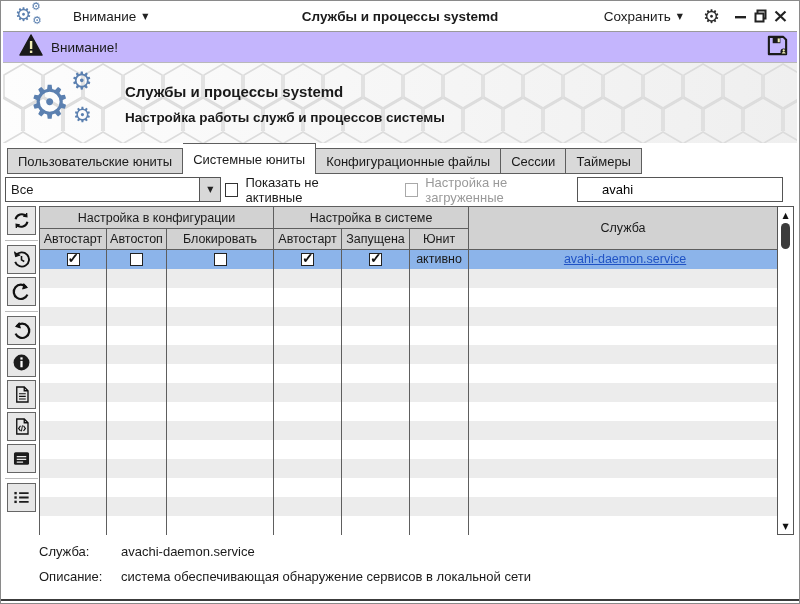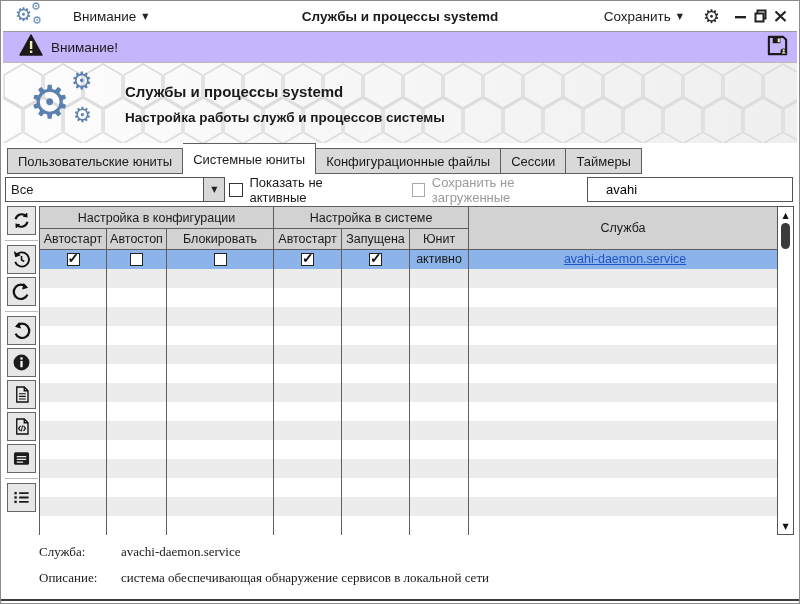--- a/index.html
+++ b/index.html
@@ -48,21 +48,21 @@
   
   .filterrow { position:absolute; left:2px; right:2px; top:173px; height:31px; display:flex; align-items:center; background:#fff; }
   .combo { width:233px; height:25px; margin-left:2px; border:1px solid #555; display:flex; align-items:center; background:#fff; }
   .combo-text { flex:1; font-size:13px; padding-left:5px; }
   .combo-btn { width:21px; height:100%; background:#d8d8d8; border-left:1px solid #555; display:flex; align-items:center; justify-content:center; font-size:8px; color:#222; }
   .chkgrp { display:flex; align-items:center; gap:7px; margin-left:4px; }
   .chkbox { width:14px; height:14px; border:1.5px solid #333; background:#fff; }
   .chkgrp .lbl { font-size:13px; }
   .chkgrp.disabled .chkbox { border-color:#a9a9a9; }
   .chkgrp.disabled .lbl { color:#9a9a9a; }
-  .search { margin-left:auto; margin-right:4px; width:206px; height:25px; border:1px solid #555; font-size:13px; padding:0 18px; font-family:"Liberation Sans", sans-serif; outline:none; }
+  .search { margin-left:auto; margin-right:14px; width:206px; height:25px; border:1px solid #555; font-size:13px; padding:0 24px; font-family:"Liberation Sans", sans-serif; outline:none; }
 
   
   .tools { position:absolute; left:4px; top:205px; width:33px; display:flex; flex-direction:column; align-items:center; }
   .tool { width:29px; height:29px; background:#e7e7e7; border:1px solid #666; display:flex; align-items:center; justify-content:center; margin-bottom:3px; }
   .tool svg { display:block; }
   .tsep { width:33px; height:1px; background:#bbb; margin:2px 0 4px 0; }
 
   
   .tablewrap { position:absolute; left:38px; top:205px; width:738px; height:329px; border-bottom:7px solid #f9a8d4; }
   table.units { border-collapse:collapse; table-layout:fixed; width:738px; }
@@ -81,21 +81,21 @@
   .state { font-size:12.5px; }
 
   
   .vscroll { position:absolute; left:776px; top:205px; width:17px; height:329px; border:1px solid #555; background:#fff; }
   .vs-up, .vs-dn { position:absolute; left:0; width:100%; height:14px; display:flex; align-items:center; justify-content:center; font-size:8px; color:#111; }
   .vs-up { top:1px; } .vs-dn { bottom:1px; }
   .vs-thumb { position:absolute; left:3px; top:16px; width:9px; height:26px; background:#3b3b3b; border-radius:5px; }
 
   
   .details { position:absolute; left:38px; top:543px; font-size:13px; }
-  .drow { display:flex; margin-bottom:10px;font-family:Liberation Serif, serif; }
+  .drow { display:flex; margin-bottom:10px; }
   .dlabel { width:82px; }
   .dvalue { }
 
   
   .savemenu { position:absolute; left:457px; top:32px; width:250px; background:#fff; border:1px solid #555; z-index:20; }
   .savemenu .mi { font-size:13px; padding:4px 0 4px 12px; white-space:nowrap; }
 </style>
 </head>
 <body>
 
@@ -192,21 +192,21 @@
     <div class="combo">
       <span class="combo-text">Все</span>
       <span class="combo-btn icon-font">▼</span>
     </div>
     <div class="chkgrp">
       <span class="chkbox"></span>
       <span class="lbl">Показать не активные</span>
     </div>
     <div class="chkgrp disabled" style="margin-left:36px;">
       <span class="chkbox"></span>
-      <span class="lbl">Сохранить не загруженные</span>
+      <span class="lbl">Настройка не загруженные</span>
     </div>
     <input class="search" value="avahi" style="">
   </div>
 
   <div class="tools">
     <div class="tool">
       <span>
           <svg width="19" height="19" viewBox="0 0 24 24" fill="none" stroke="#111" stroke-width="2.6">
             <path d="M4.5 10.5 A8 8 0 0 1 18 6.5"></path>
             <path d="M19.5 13.5 A8 8 0 0 1 6 17.5"></path>

